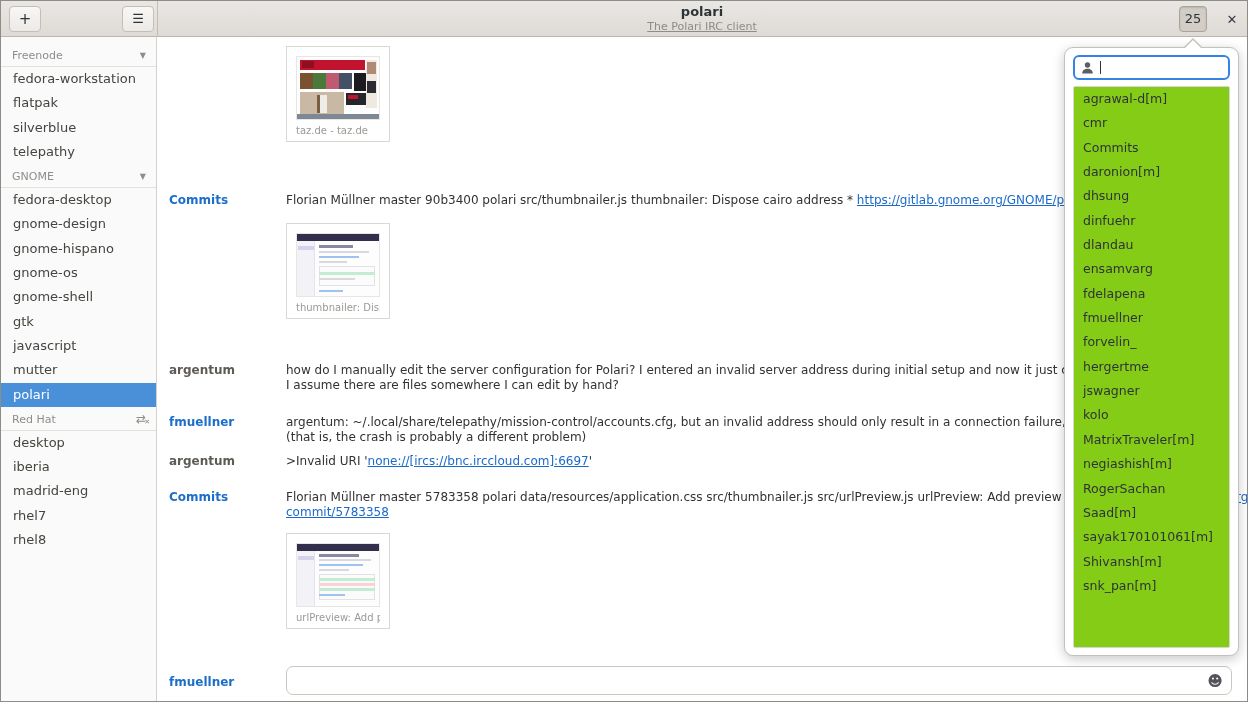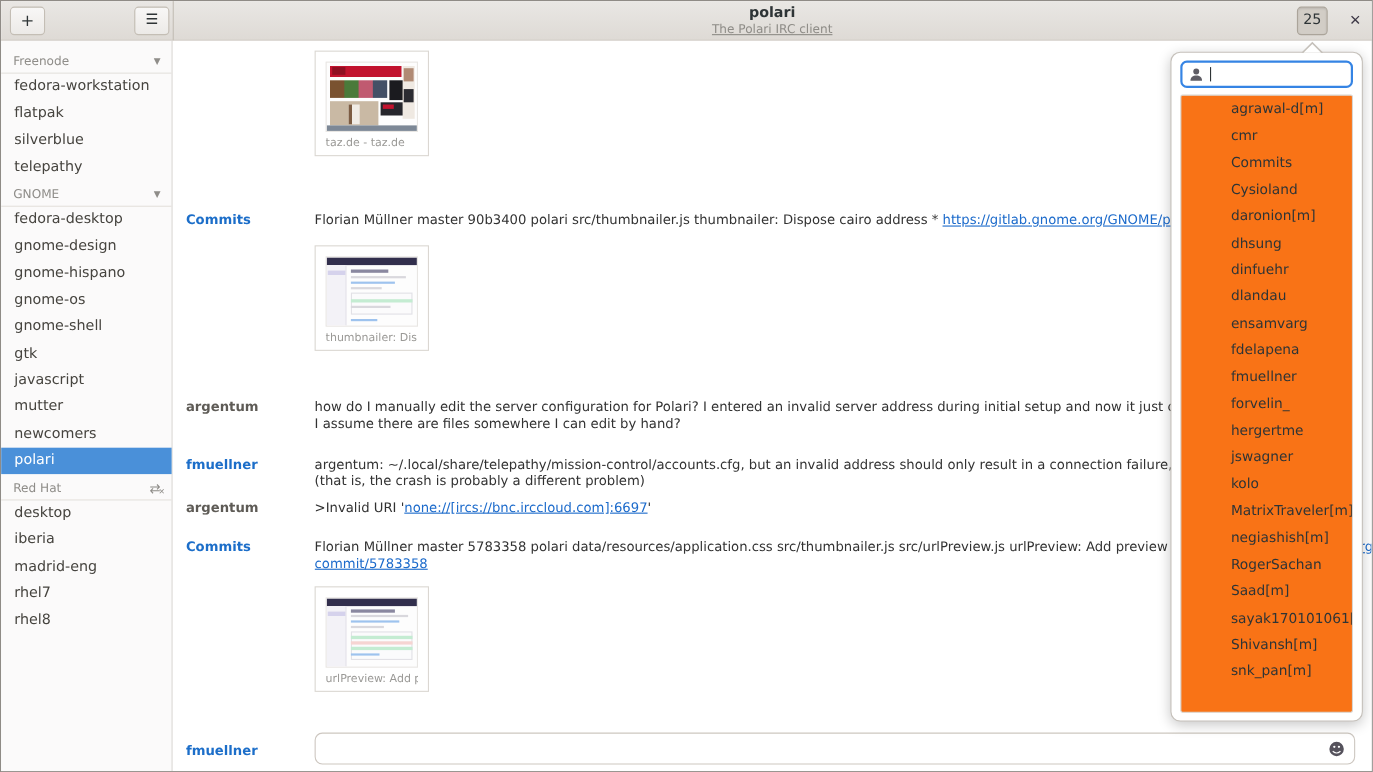--- a/index.html
+++ b/index.html
@@ -122,21 +122,21 @@
   .popup-arrow-f { position:absolute; top:39px; left:1184px; width:0; height:0; z-index:12;
       border:8px solid transparent; border-top-width:0; border-bottom:8px solid #ffffff; }
   .user-search {
     position:absolute; left:8px; top:7px; right:8px; height:25px;
     border:2px solid #3584e4; border-radius:6px; background:#fff;
     display:flex; align-items:center; padding:0 6px;
   }
   .caret { width:1px; height:13px; background:#2e3436; margin-left:6px; }
   .user-list {
     position:absolute; left:8px; top:38px; right:8px; bottom:7px;
-    border:1px solid #d9d5d0; border-radius:2px; background:#f97316; overflow:hidden;padding-left:36px;
+    border:1px solid #d9d5d0; border-radius:2px; background:#84cc16; overflow:hidden;
   }
   .user-row { height:24.35px; line-height:24.35px; padding:0 9px; font-size:12.5px;
       color:#2e3436; white-space:nowrap; overflow:hidden; }
   .user-row.clipped { height:5px; line-height:24px; overflow:hidden; color:#2e3436; }
 </style>
 </head>
 <body>
 
 <div class="app">
 
@@ -173,21 +173,20 @@
       <span class="sb-caret">▼</span>
     </div>
     <div class="sb-item">fedora-desktop</div>
     <div class="sb-item">gnome-design</div>
     <div class="sb-item">gnome-hispano</div>
     <div class="sb-item">gnome-os</div>
     <div class="sb-item">gnome-shell</div>
     <div class="sb-item">gtk</div>
     <div class="sb-item">javascript</div>
     <div class="sb-item">mutter</div>
-    <div class="sb-item">newcomers</div>
     <div class="sb-item selected">polari</div>
 
     <div class="sb-group-header">
       <span>Red Hat</span>
       <span class="sb-offline-icon">⇄<span class="x">✕</span></span>
     </div>
     <div class="sb-item">desktop</div>
     <div class="sb-item">iberia</div>
     <div class="sb-item">madrid-eng</div>
     <div class="sb-item">rhel7</div>
@@ -300,21 +299,20 @@
         <circle cx="6.5" cy="4" r="2.7" fill="#5e5c64"></circle>
         <path d="M1.2 12.5c0-3.2 2.3-4.8 5.3-4.8s5.3 1.6 5.3 4.8z" fill="#5e5c64"></path>
       </svg>
       <div class="caret"></div>
       <span></span>
     </div>
     <div class="user-list">
       <div class="user-row">agrawal-d[m]</div>
       <div class="user-row">cmr</div>
       <div class="user-row">Commits</div>
-      <div class="user-row">Cysioland</div>
       <div class="user-row">daronion[m]</div>
       <div class="user-row">dhsung</div>
       <div class="user-row">dinfuehr</div>
       <div class="user-row">dlandau</div>
       <div class="user-row">ensamvarg</div>
       <div class="user-row">fdelapena</div>
       <div class="user-row">fmuellner</div>
       <div class="user-row">forvelin_</div>
       <div class="user-row">hergertme</div>
       <div class="user-row">jswagner</div>

